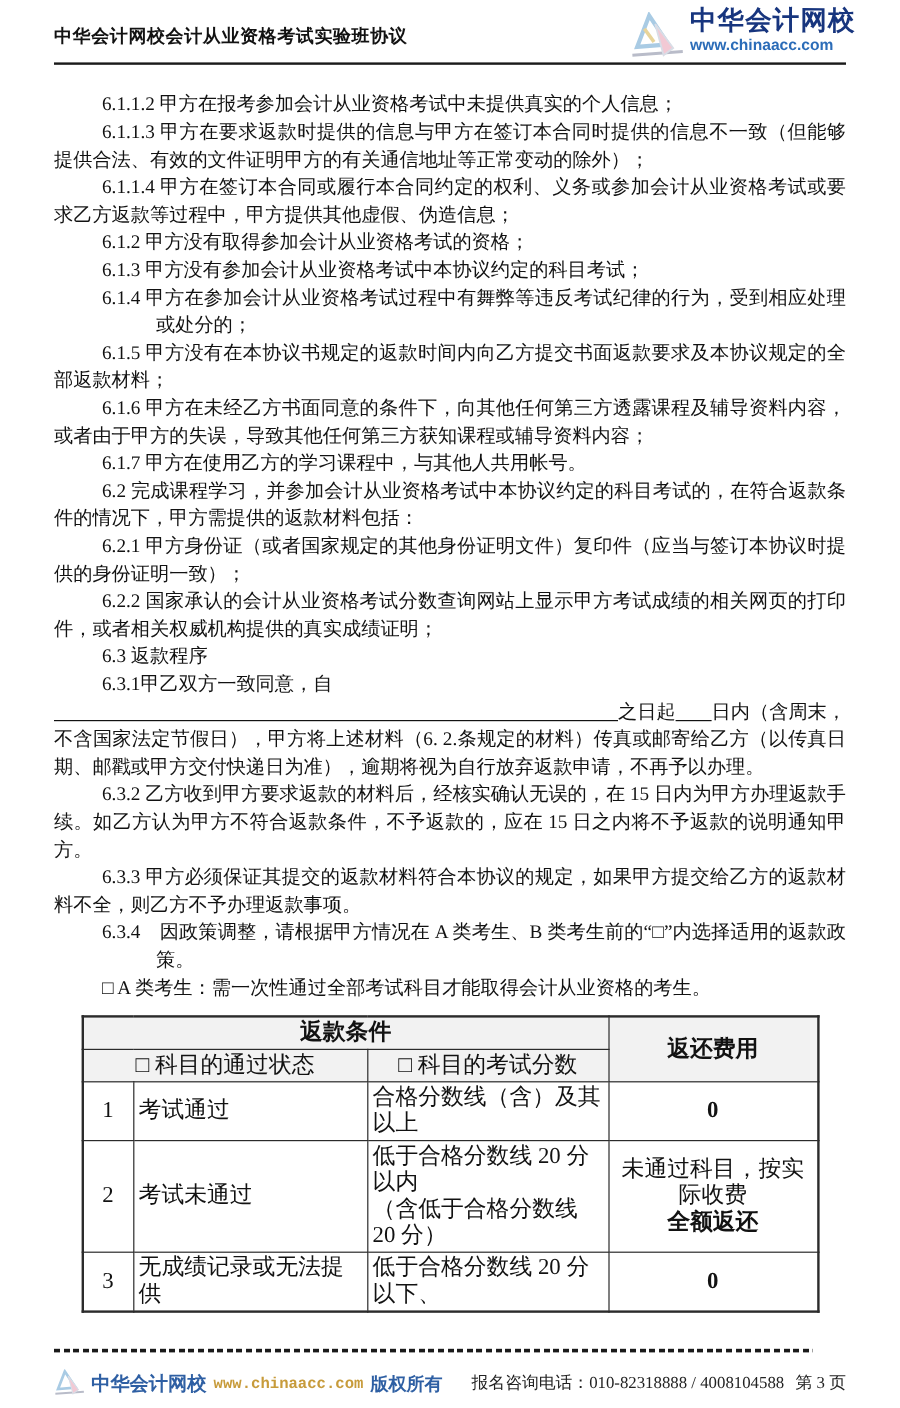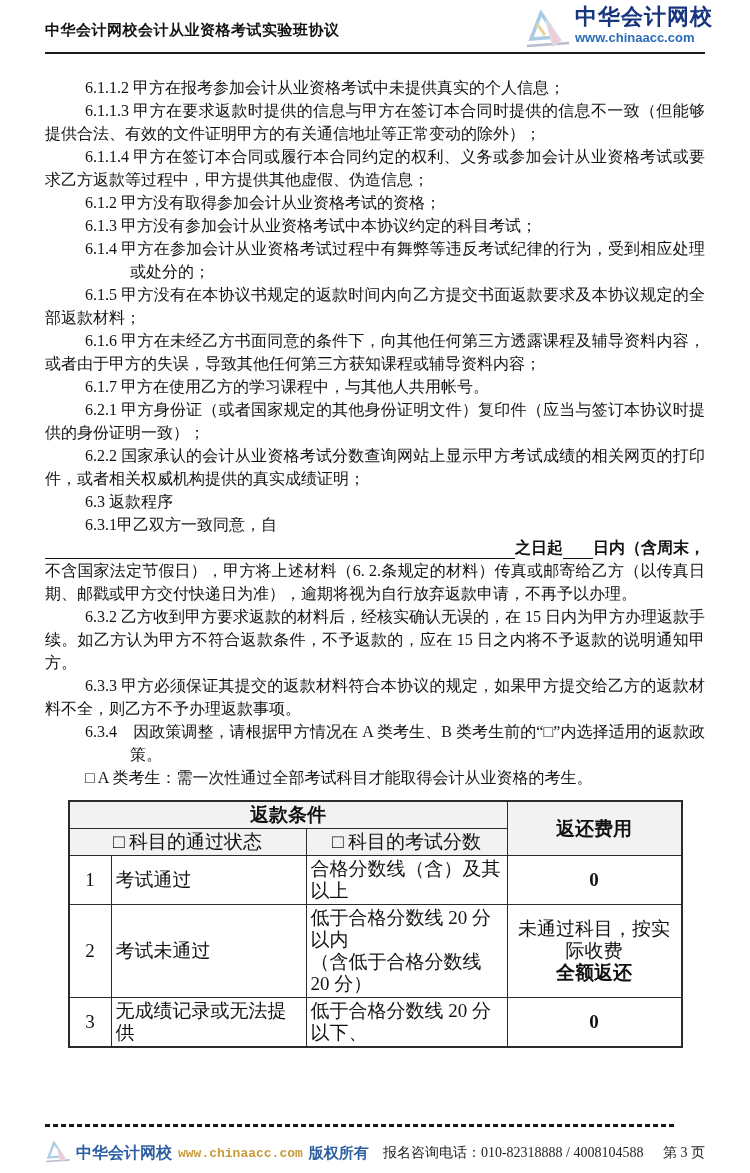--- a/index.html
+++ b/index.html
@@ -16,21 +16,21 @@
   .logo svg{margin-top:4px;}
   .logo-text{margin-left:4px;line-height:1;}
   .logo-name{font-size:22px;font-weight:bold;color:#17357e;font-family:"Liberation Sans",sans-serif;letter-spacing:1px;}
   .logo-url{font-size:13px;font-weight:bold;color:#2b6cb8;font-family:"Liberation Sans",sans-serif;margin-top:3px;}
   
   .content{margin:0 45px;padding-top:22px;font-size:16px;line-height:23px;text-align:justify;}
   .para{margin:0;text-indent:40px;}
   .para.no-indent{text-indent:0;}
   .para.hang{padding-left:85px;text-indent:-45px;}
   .spread-line{display:flex;justify-content:flex-start;padding-left:40px;height:23px;}
-  .blank-line{display:flex;height:23px;align-items:flex-end;font-weight:bold;}
+  .blank-line{display:flex;height:23px;}
   .fill{flex:1;border-bottom:1px solid #121212;height:18px;}
   .short-fill{width:30px;border-bottom:1px solid #121212;height:18px;}
   
   .refund-table{border-collapse:collapse;table-layout:fixed;margin:11px auto 0;border:2px solid #2b2b2b;
     font-size:19px;line-height:22px;padding-left:12px;}
   .refund-table td,.refund-table th{border:1px solid #2b2b2b;font-weight:normal;padding:2px 4px;vertical-align:middle;}
   .refund-table .hdr{background:#f2f2f2;text-align:center;}
   .refund-table .hdr.bold{font-weight:bold;}
   .col-no{width:33px;text-align:center;}
   .col-status{width:186px;}
@@ -44,21 +44,21 @@
   .row-std td{height:28px;}
   
   .footer{position:absolute;left:45px;width:660px;bottom:8px;}
   .dash-line{height:3px;width:632px;background:repeating-linear-gradient(90deg,#1a1a1a 0 5px,transparent 5px 8px);}
   .footer-row{display:flex;justify-content:space-between;align-items:center;margin-top:14px;}
   .footer-left{display:flex;align-items:center;}
   .f-brand{font-size:16px;font-weight:bold;color:#2e5fa3;font-family:"Liberation Sans",sans-serif;margin-left:5px;}
   .f-url{font-size:13px;font-weight:bold;color:#c79b3b;font-family:"Liberation Mono","DejaVu Sans Mono",monospace;margin:0 6px;}
   .f-copy{font-size:15px;font-weight:bold;color:#2e5fa3;font-family:"Liberation Sans",sans-serif;}
   .footer-right{font-size:14px;color:#222;}
-  .f-page{margin-left:16px;}
+  .f-page{margin-left:6px;}
 </style>
 </head>
 <body>
 
 <div class="page">
 
   <div class="header">
     <div class="doc-title">中华会计网校会计从业资格考试实验班协议</div>
     <div class="logo">
       <svg width="46" height="42" viewBox="0 0 46 42">
@@ -77,20 +77,21 @@
   <div class="content">
     <p class="para">6.1.1.2 甲方在报考参加会计从业资格考试中未提供真实的个人信息；</p>
     <p class="para">6.1.1.3 甲方在要求返款时提供的信息与甲方在签订本合同时提供的信息不一致（但能够提供合法、有效的文件证明甲方的有关通信地址等正常变动的除外）；</p>
     <p class="para">6.1.1.4 甲方在签订本合同或履行本合同约定的权利、义务或参加会计从业资格考试或要求乙方返款等过程中，甲方提供其他虚假、伪造信息；</p>
     <p class="para">6.1.2 甲方没有取得参加会计从业资格考试的资格；</p>
     <p class="para">6.1.3 甲方没有参加会计从业资格考试中本协议约定的科目考试；</p>
     <p class="para hang">6.1.4 甲方在参加会计从业资格考试过程中有舞弊等违反考试纪律的行为，受到相应处理或处分的；</p>
     <p class="para">6.1.5 甲方没有在本协议书规定的返款时间内向乙方提交书面返款要求及本协议规定的全部返款材料；</p>
     <p class="para">6.1.6 甲方在未经乙方书面同意的条件下，向其他任何第三方透露课程及辅导资料内容，或者由于甲方的失误，导致其他任何第三方获知课程或辅导资料内容；</p>
     <p class="para">6.1.7 甲方在使用乙方的学习课程中，与其他人共用帐号。</p>
+    <p class="para">6.2 完成课程学习，并参加会计从业资格考试中本协议约定的科目考试的，在符合返款条件的情况下，甲方需提供的返款材料包括：</p>
     <p class="para">6.2.1 甲方身份证（或者国家规定的其他身份证明文件）复印件（应当与签订本协议时提供的身份证明一致）；</p>
     <p class="para">6.2.2 国家承认的会计从业资格考试分数查询网站上显示甲方考试成绩的相关网页的打印件，或者相关权威机构提供的真实成绩证明；</p>
     <p class="para">6.3 返款程序</p>
 
     <div class="spread-line">
       <span>6.3.1</span>
       <span>甲</span>
       <span>乙</span>
       <span>双</span>
       <span>方</span>

